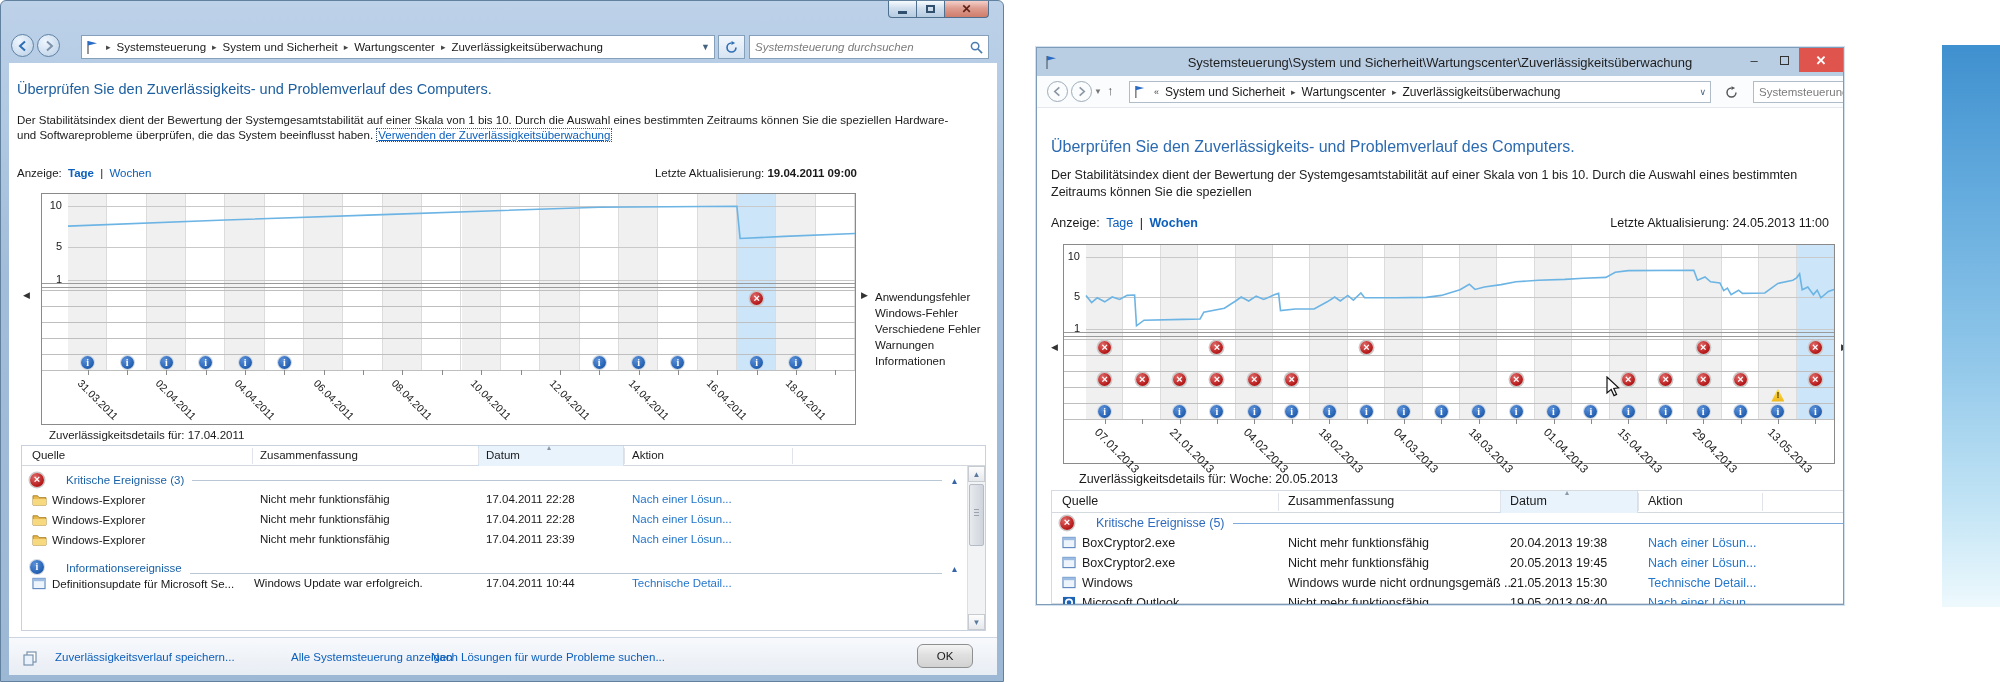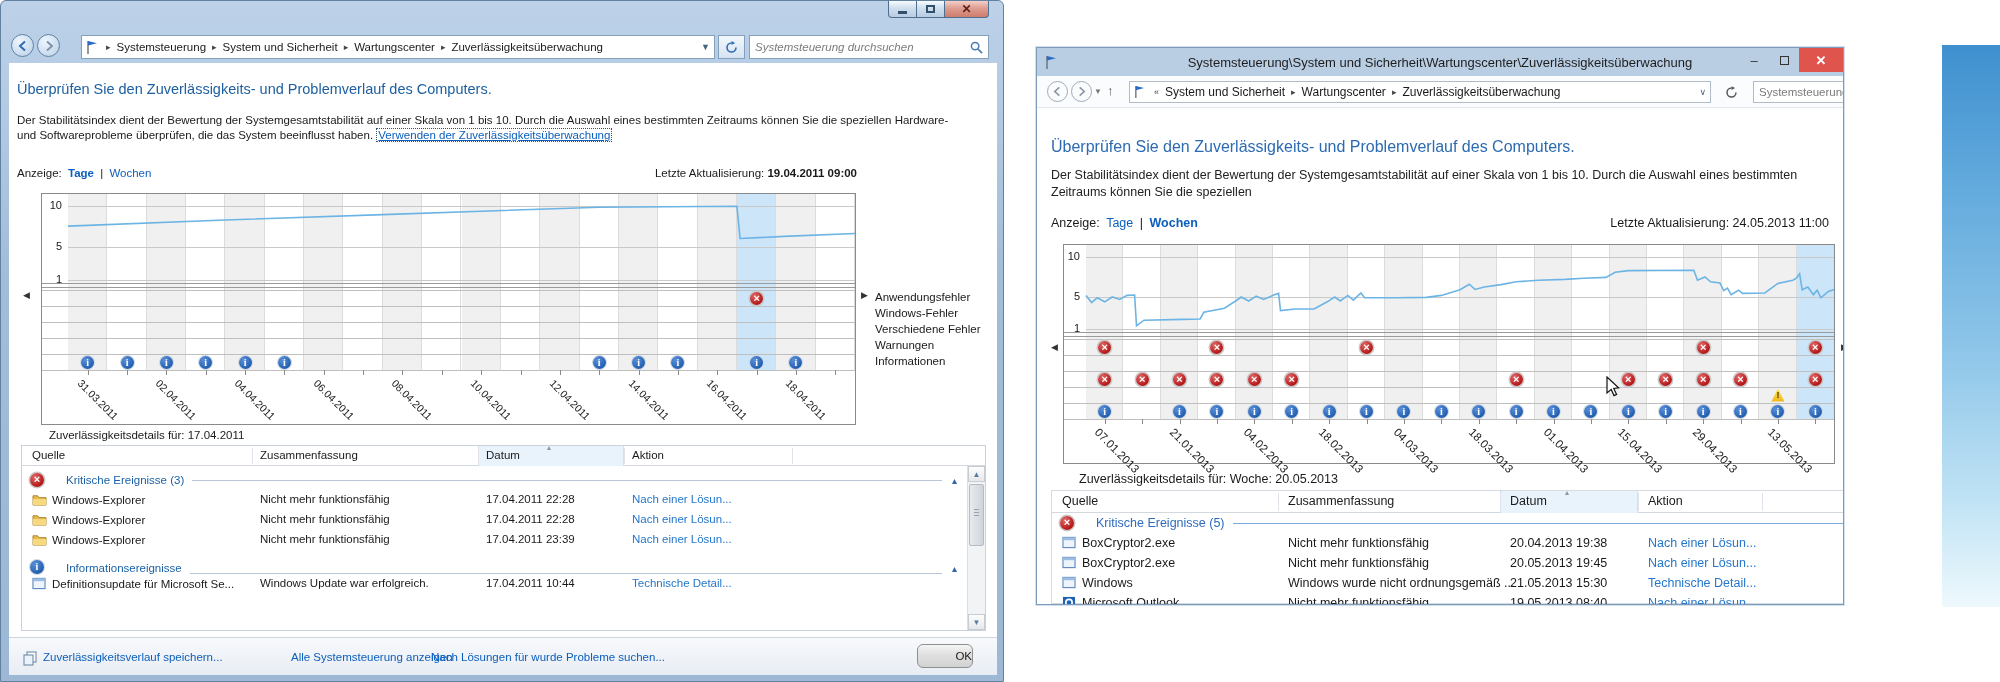--- a/index.html
+++ b/index.html
@@ -118,21 +118,21 @@
   .sthumb { position:absolute; left:1px; right:1px; background:linear-gradient(90deg,#e7eaee,#cfd4dc);
           border:1px solid #b5bcc6; border-radius:2px; cursor:grab; }
   .sthumb::after { content:""; position:absolute; left:4px; right:4px; top:45%; height:1px;
           background:#9aa2ae; box-shadow:0 3px 0 #9aa2ae, 0 -3px 0 #9aa2ae; }
 
   .footer7 { position:absolute; left:0; top:574px; width:988px; height:38px;
              background:linear-gradient(#f7f9fc,#e8edf4); border-top:1px solid #ccd5e0; }
   .flink { position:absolute; top:13px; font-size:11.5px; color:#0c5fbd; cursor:pointer; white-space:nowrap; }
   .okbtn { position:absolute; left:908px; top:6px; width:56px; height:24px;
            background:linear-gradient(#f4f4f4,#e0e0e0 45%,#d2d2d2); border:1px solid #8e8f8f;
-           border-radius:6px; font-size:11.5px; text-align:right; line-height:22px; cursor:pointer; }
+           border-radius:6px; font-size:11.5px; text-align:center; line-height:22px; cursor:pointer; }
 
   
   .w8shot { position:absolute; left:1020px; top:45px; width:980px; height:562px; }
   .wallpaper { position:absolute; right:0; top:0; width:58px; height:562px;
       background:linear-gradient(180deg,#3f90cf 0%, #62aadd 25%, #8fc6e9 55%, #c2e4f5 82%, #eef9fd 100%); }
   .w8 { position:absolute; left:16px; top:2px; width:808px; height:558px; background:#fff;
         border:1px solid #7e9cba; box-shadow:0 0 0 1px #d3e0ee; overflow:hidden; }
   .w8 .titlebar8 { position:absolute; left:0; top:0; width:100%; height:28px; background:#b9cde3;
         display:flex; align-items:center; }
   .w8title { position:absolute; left:0; right:0; text-align:center; font-size:13px; color:#1e1e1e; }
@@ -395,38 +395,38 @@
             <span class="gcollapse">▴</span>
           </div>
           <div class="trow" style="height: 20px;">
             <span class="cell src" style="left: 10px;">
               <span class="rowicon"><svg width="14" height="13" viewBox="0 0 15 14">
                   <rect x="1" y="1.5" width="13" height="11" fill="#eef4fc" stroke="#5d87c0" stroke-width="1.2"></rect>
                   <rect x="1" y="1.5" width="13" height="3" fill="#9dbce2"></rect>
                 </svg></span>
               <span class="srctext">Definitionsupdate für Microsoft Se...</span>
             </span>
-            <span class="cell" style="left: 238px;">Windows Update war erfolgreich.</span>
+            <span class="cell" style="left: 232px;">Windows Update war erfolgreich.</span>
             <span class="cell" style="left: 464px;">17.04.2011 10:44</span>
             <span class="cell link" style="left: 610px;">Technische Detail...</span>
           </div>
         </div>
       </div>
     <div class="vscroll" style="left:958px; top:403px; width:18px; height:164px;">
       <div class="sbtn" style="top:0;">▲</div>
       <div class="sthumb" style="top:18px; height:62px;"></div>
       <div class="sbtn" style="bottom:0;">▼</div>
     </div>
 
     <div class="footer7">
       <svg class="abs" style="left:14px; top:13px;" width="14" height="15" viewBox="0 0 14 15">
         <rect x="4" y="1" width="9" height="10" fill="#fff" stroke="#7a93ad" stroke-width="1.2"></rect>
         <rect x="1" y="4" width="9" height="10" fill="#eaf2fb" stroke="#7a93ad" stroke-width="1.2"></rect>
         </svg>
-      <span class="flink" style="left:34px;">Zuverlässigkeitsverlauf speichern...</span>
+      <span class="flink" style="left:46px;">Zuverlässigkeitsverlauf speichern...</span>
       <span class="flink" style="left:282px;">Alle Systemsteuerung anzeigen</span>
       <span class="flink" style="left:422px;">Nach Lösungen für wurde Probleme suchen...</span>
       <div class="okbtn">OK</div>
     </div>
   </div>
 </section>
 
 <section class="w8shot">
   <div class="wallpaper"></div>
   <section class="w8">

